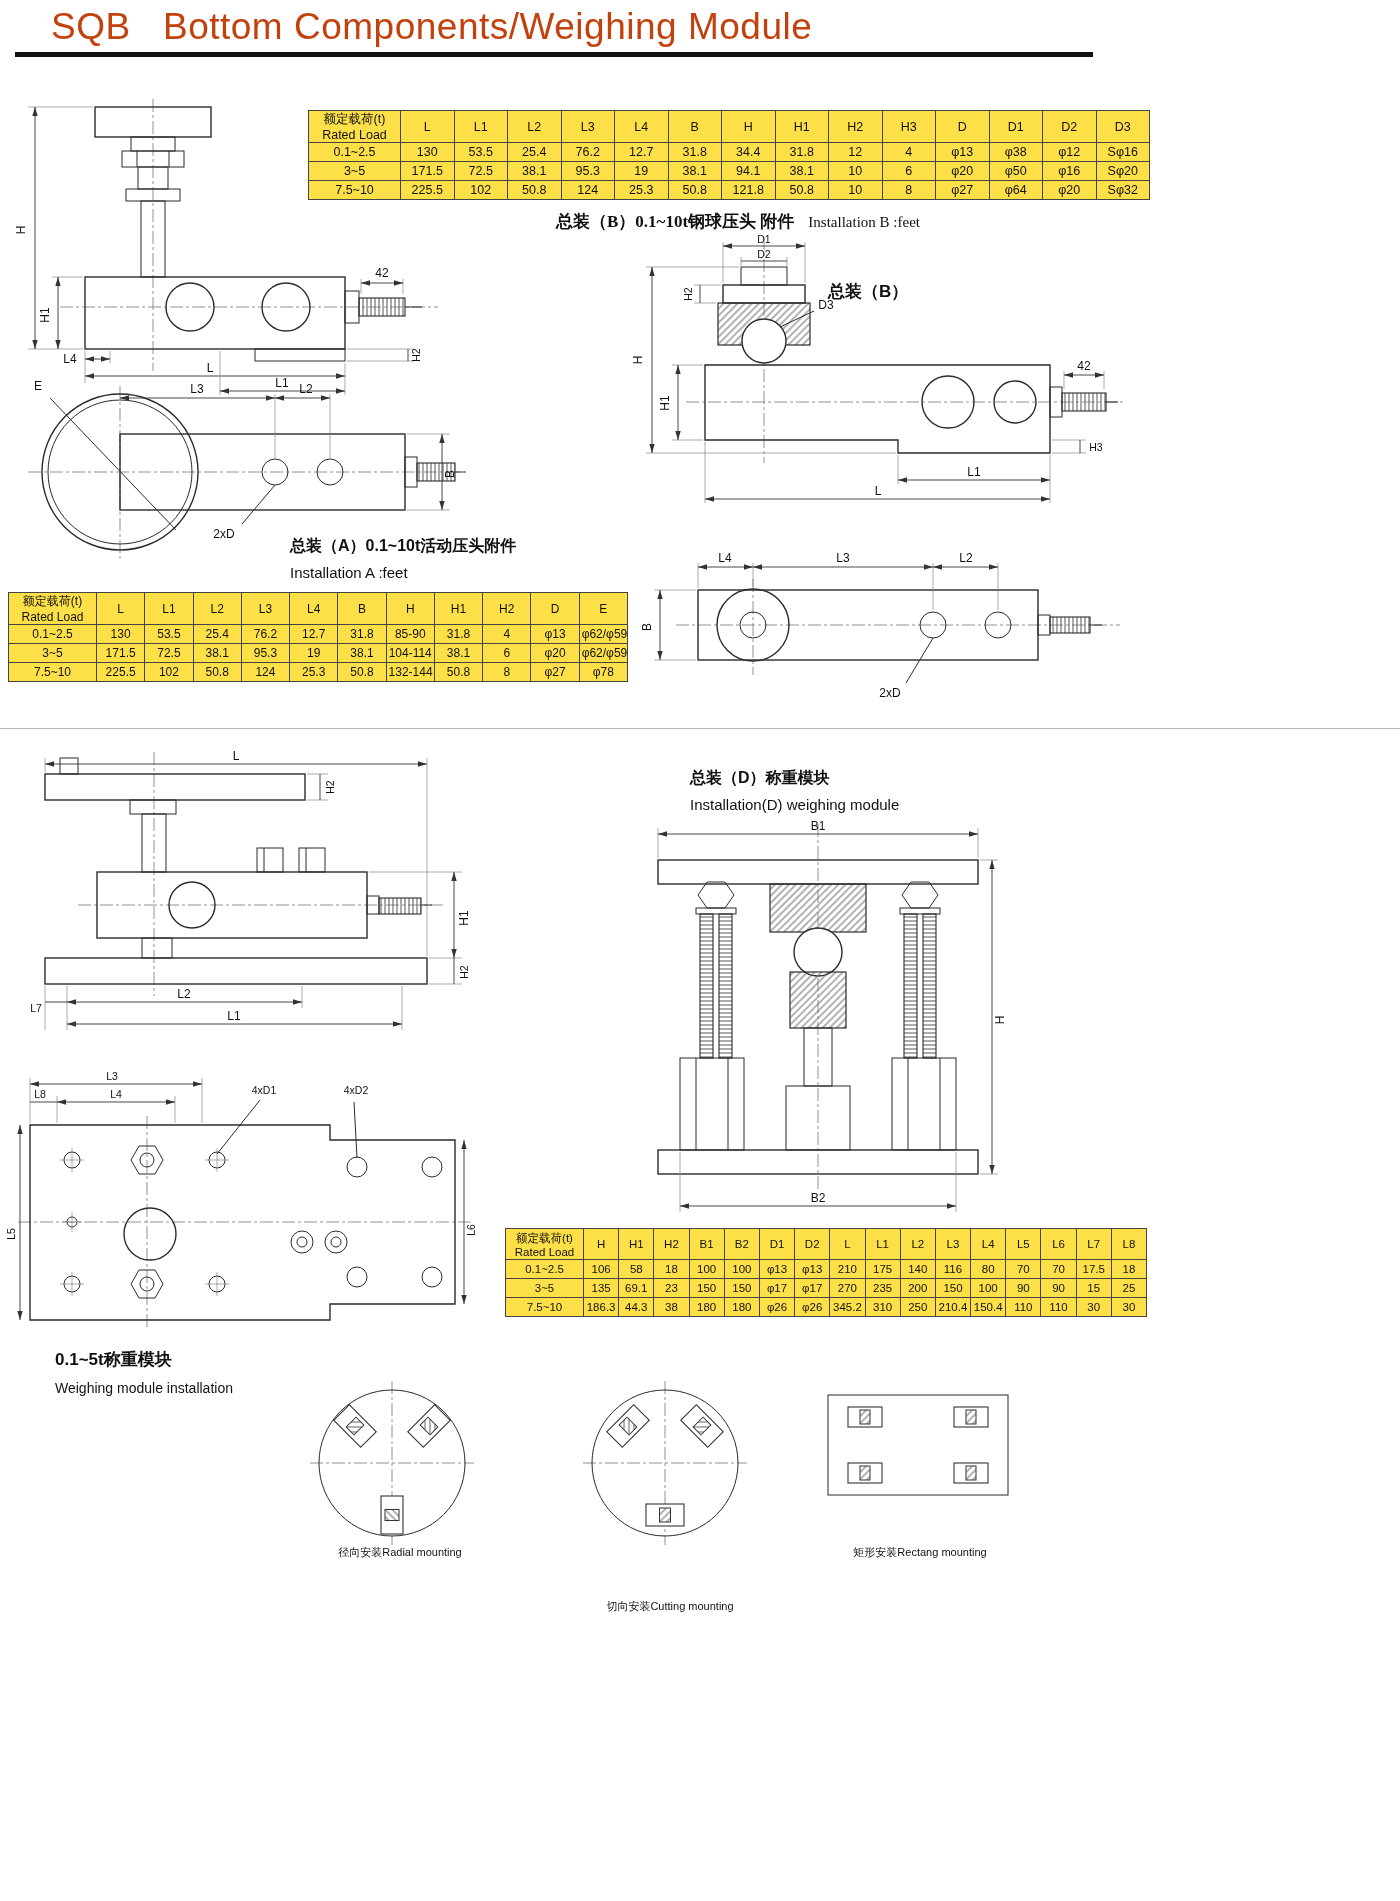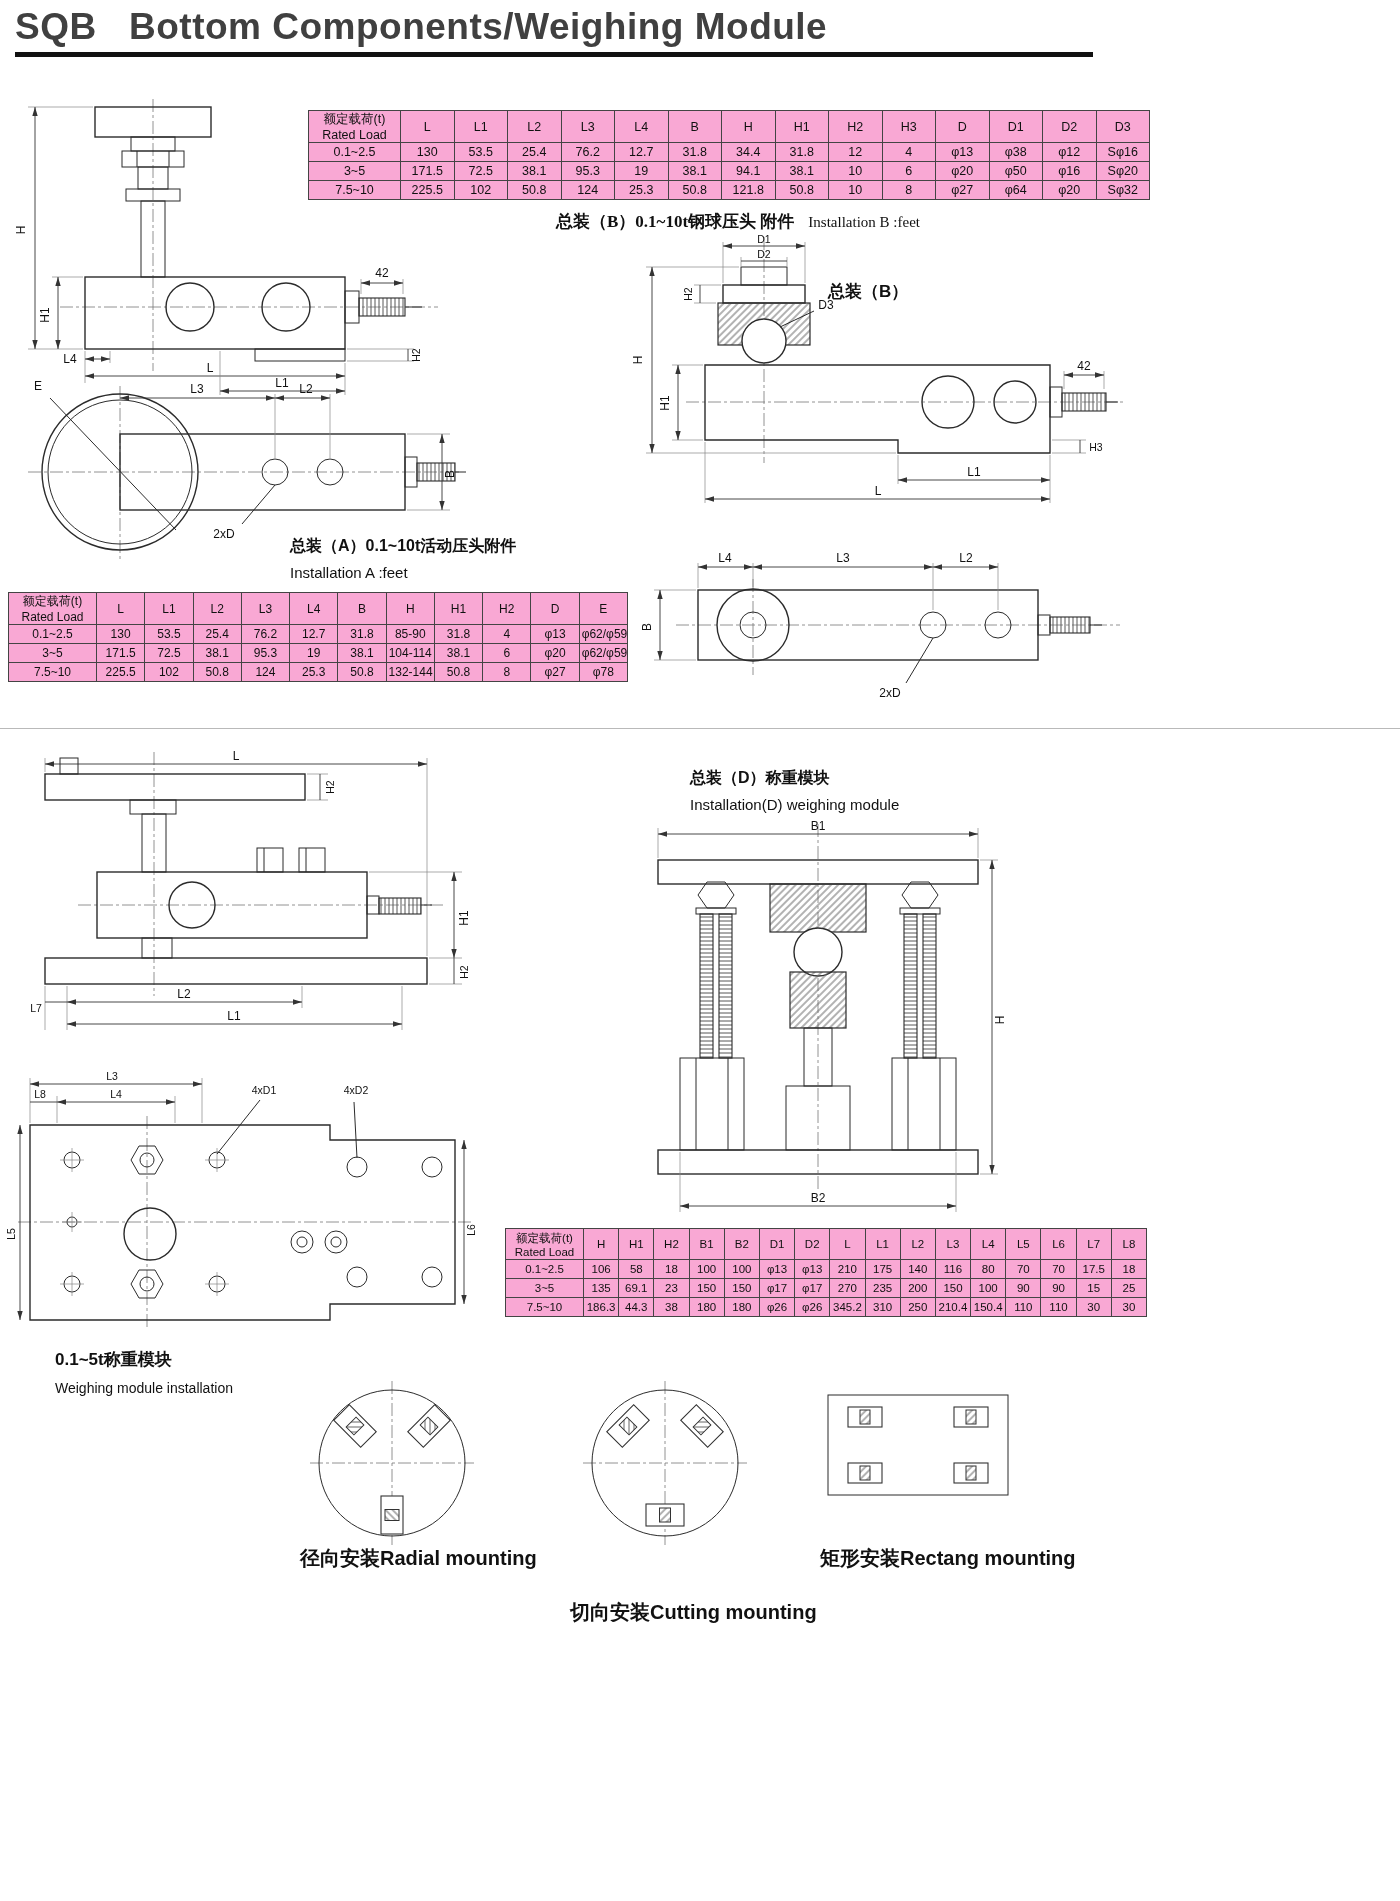--- a/index.html
+++ b/index.html
@@ -1,38 +1,38 @@
 <!DOCTYPE html>
 <html><head>
 <meta charset="utf-8">
 <style>
   * { margin:0; padding:0; box-sizing:border-box; }
   html,body { background:#fff; }
   body { font-family:"Liberation Sans","DejaVu Sans",sans-serif; color:#111; }
   .page { position:relative; width:1400px; height:1901px; background:#fff; overflow:hidden; }
   .abs { position:absolute; }
-  .title { font-size:37px; font-weight:700; letter-spacing:.5px; white-space:pre; color:#404040; }
+  .title { font-size:37px; font-weight:400; letter-spacing:.5px; white-space:pre; color:#c2410c;margin-left:36px; }
   .rule { background:#111; }
-  .spec-table { border-collapse:collapse; table-layout:fixed; background:#f9a8d4; }
+  .spec-table { border-collapse:collapse; table-layout:fixed; background:#fde047; }
   .spec-table th,.spec-table td { border:1px solid #444; font-weight:400; text-align:center;
       white-space:nowrap; overflow:hidden; padding:0 2px; color:#111; }
   .t1 { width:842px; font-size:12.5px; } .t1 th { height:32px; } .t1 td { height:19px; } .t1 th:first-child { width:92px; }
   .t2 { width:620px; font-size:12px; }  .t2 th { height:32px; } .t2 td { height:19px; } .t2 th:first-child { width:88px; }
   .t3 { width:642px; font-size:11.5px; } .t3 th { height:31px; } .t3 td { height:19px; } .t3 th:first-child { width:78px; }
   .capline { white-space:nowrap;font-family:Liberation Serif, serif; }
   .capline .cn { font-weight:700; font-size:17px; }
   .capline .en { font-size:15px; margin-left:10px; }
   .cap2 { text-align:left; }
   .cap2 .cn { font-weight:700; font-size:16px; }
   .cap2 .en { font-size:15px; margin-top:7px; font-weight:400; }
   .blabel { font-weight:700; font-size:17px; white-space:nowrap; }
   .divider { height:1px; background:#b9b9b9; }
   .mod-note .cn { font-weight:700; font-size:17px; }
   .mod-note .en { font-size:14px; margin-top:9px; }
-  .diagram-cap { text-align:center; font-size:20px; white-space:nowrap;font-weight:bold; }
+  .diagram-cap { text-align:center; font-size:11px; white-space:nowrap; }
   svg.draw { overflow:visible; }
   .ol  { fill:none; stroke:#2b2b2b; stroke-width:1.4; }
   .ol2 { fill:none; stroke:#2b2b2b; stroke-width:1; }
   .dim { stroke:#333; stroke-width:.9; fill:none; }
   .ext { stroke:#888; stroke-width:.7; }
   .cl  { stroke:#777; stroke-width:.8; fill:none; stroke-dasharray:13 3 3 3; }
   .hat { fill:url(#hatch); stroke:#2b2b2b; stroke-width:1.2; }
   .thr { fill:url(#thr);  stroke:#2b2b2b; stroke-width:1.1; }
   .thr2{ fill:url(#thr2); stroke:#2b2b2b; stroke-width:1.1; }
   .ball{ fill:#fff; stroke:#2b2b2b; stroke-width:1.4; }

